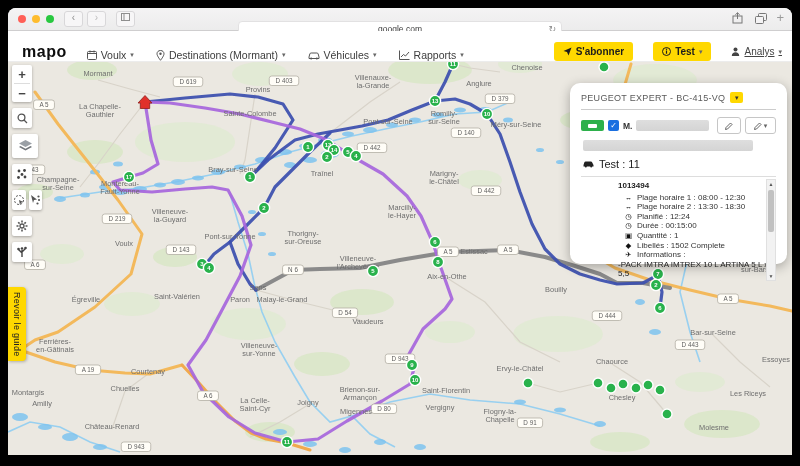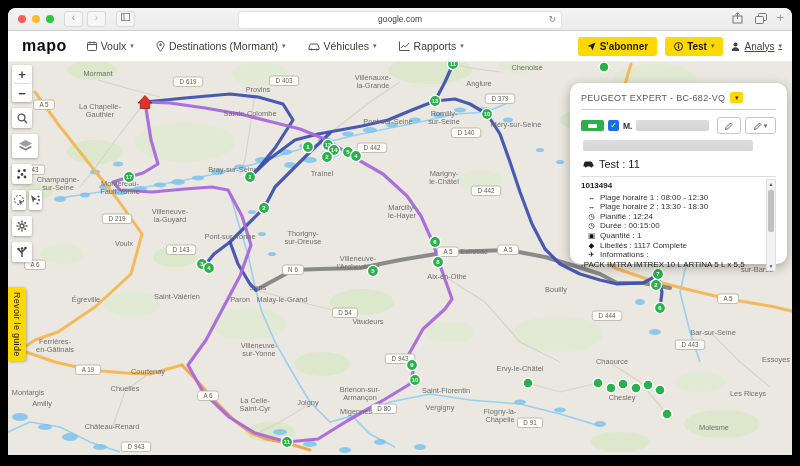--- a/index.html
+++ b/index.html
@@ -9,34 +9,34 @@
   
   .chrome{height:22px;background:linear-gradient(#f4f3f4,#ececec);border-bottom:1px solid #cfcecf;
     display:flex;align-items:center;padding:0 10px;position:relative;}
   .lights{display:flex;gap:6px;margin-right:10px;}
   .light{width:8px;height:8px;border-radius:50%;}
   .l-red{background:#ff5f57}.l-yellow{background:#febc2e}.l-green{background:#28c840}
   .navbtn{width:17px;height:14px;border:1px solid #d8d7d9;background:#f7f6f7;border-radius:3px;
     color:#8e8e8e;font-size:10px;line-height:12px;text-align:center;margin-right:4px;}
   .navbtn.fwd{color:#bcbcbc}
   .sidebtn{margin-left:6px;}
-  .urlbar{position:absolute;left:50%;top:3px;transform:translateX(-50%);width:322px;height:16px;
+  .urlbar{position:absolute;left:50%;top:13px;transform:translateX(-50%);width:322px;height:16px;
     background:#fff;border:1px solid #e2e1e2;border-radius:4px;font-size:8.5px;color:#3a3a3a;
     text-align:center;line-height:15px;}
   .urlbar .reload{position:absolute;right:5px;top:0;color:#8a8a8a;font-size:9px;}
   .chrome-right{position:absolute;right:8px;top:2px;display:flex;align-items:center;gap:6px;}
   .chrome-ic{width:18px;height:16px;display:flex;align-items:center;justify-content:center;}
   .plus-tab{color:#9a9a9a;font-size:13px;line-height:14px;}
   
-  .appbar{height:30px;background:#fff;border-bottom:1px solid #ececec;display:flex;align-items:center;
+  .appbar{height:30px;background:#fff;border-bottom:1px solid #ececec;display:flex;align-items:flex-end;
     padding:0 20px 0 14px;position:relative;}
   .logo{font-weight:800;font-size:16px;color:#0d0d0d;letter-spacing:.5px;margin-right:20px;}
   .menu-item{display:flex;align-items:center;gap:4px;margin-right:22px;font-size:10.5px;color:#3c3c3c;cursor:pointer;}
   .caret{font-size:7px;color:#666;}
-  .appbar-right{position:absolute;right:10px;display:flex;align-items:center;gap:8px;}
+  .appbar-right{position:absolute;right:10px;display:flex;align-items:center;gap:20px;}
   .btn-yellow{background:#ffd800;border-radius:3px;padding:4px 9px;font-size:10px;font-weight:700;
     color:#1c1c1c;display:flex;align-items:center;gap:4px;}
   .user-chip{display:flex;align-items:center;gap:4px;font-size:10px;color:#444;text-decoration:underline;}
   
   .map{position:relative;width:784px;height:394px;background:#ebe8e1;overflow:hidden;}
   .map svg.base{position:absolute;left:0;top:0;}
   .controls{position:absolute;left:4px;top:3px;width:30px;z-index:5;}
   .ctl{background:#fff;border-radius:2px;box-shadow:0 1px 3px rgba(0,0,0,.3);width:20px;
     display:flex;flex-direction:column;align-items:center;margin-bottom:6px;}
   .ctl-btn{width:20px;height:18px;display:flex;align-items:center;justify-content:center;
@@ -65,21 +65,21 @@
   .chk{width:11px;height:11px;background:#1a6fe0;border-radius:2px;color:#fff;font-size:8px;
     line-height:11px;text-align:center;}
   .redact{height:11px;background:linear-gradient(#dedede,#d4d4d4);border-radius:2px;}
   .r1{flex:1;margin-right:4px;}
   .r2{width:170px;margin:6px 0 0 2px;}
   .pedit{display:flex;gap:4px;}
   .ebtn{border:1px solid #c6c6c6;border-radius:3px;height:15px;display:flex;align-items:center;
     justify-content:center;gap:2px;background:#fff;}
   .e1{width:22px}.e2{width:29px}
   .test-row{display:flex;align-items:center;gap:5px;margin:7px 0 0 2px;font-size:11px;color:#222;}
-  .details{position:relative;padding-right:4px;margin-top:3px;line-height:9.6px;}
+  .details{position:relative;padding-right:4px;margin-top:3px;line-height:9.6px;margin-left:37px;}
   .stop-id{font-weight:700;color:#222;margin-bottom:2px;}
   .drow{display:flex;gap:4px;padding-left:6px;}
   .drow .ic{width:9px;color:#111;font-size:7.5px;flex:none;text-align:center;}
   .iline{color:#222;}
   .sbar{position:absolute;right:0;top:-2px;bottom:-2px;width:8px;background:#f2f2f2;border:1px solid #e0e0e0;}
   .sarr{height:8px;font-size:5px;color:#555;text-align:center;line-height:8px;}
   .sthumb{position:absolute;left:1px;right:1px;top:10px;height:42px;background:#c1c1c1;border-radius:2px;}
 </style>
 </head>
 <body>
@@ -522,21 +522,21 @@
           </svg>
       </div>
     </div>
 
     <div class="guide-tab">
       <span>Revoir le guide</span>
     </div>
 
     <div class="panel">
       <div class="p-title">
-        <span>PEUGEOT EXPERT - BC-682-VQ</span>
+        <span>PEUGEOT EXPERT - BC-415-VQ</span>
         <span class="p-caret">▾</span>
       </div>
       <div class="p-div"></div>
       <div class="assign">
         <span class="gpill">
             <i></i>
           </span>
         <span class="chk">✓</span>
         <b style="font-size:8.5px">M.</b>
         <span class="redact r1"></span>
@@ -581,21 +581,21 @@
         <div class="drow">
             <span class="ic">◷</span>
             <span>Durée : 00:15:00</span>
           </div>
         <div class="drow">
             <span class="ic">▣</span>
             <span>Quantité : 1</span>
           </div>
         <div class="drow">
             <span class="ic">◆</span>
-            <span>Libellés : 1117 Complete</span>
+            <span>Libellés : 1502 Complete</span>
           </div>
         <div class="drow">
             <span class="ic">✈</span>
             <span>Informations :</span>
           </div>
         <div class="iline">-PACK IMTRA IMTREX 10 L ARTINA 5 L x 5,5</div>
         <div class="sbar">
           <div class="sarr">▲</div>
           <div class="sthumb"></div>
           <div class="sarr" style="position:absolute;bottom:0;left:0;right:0">▼</div>

